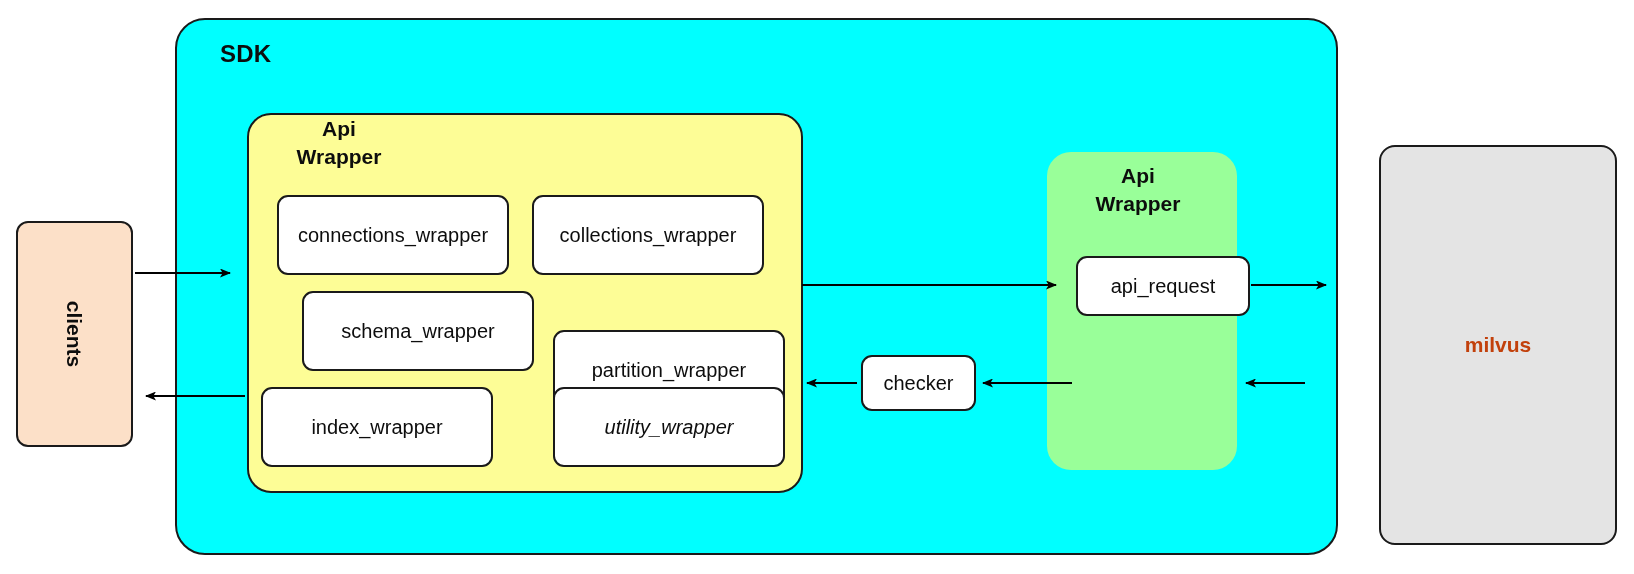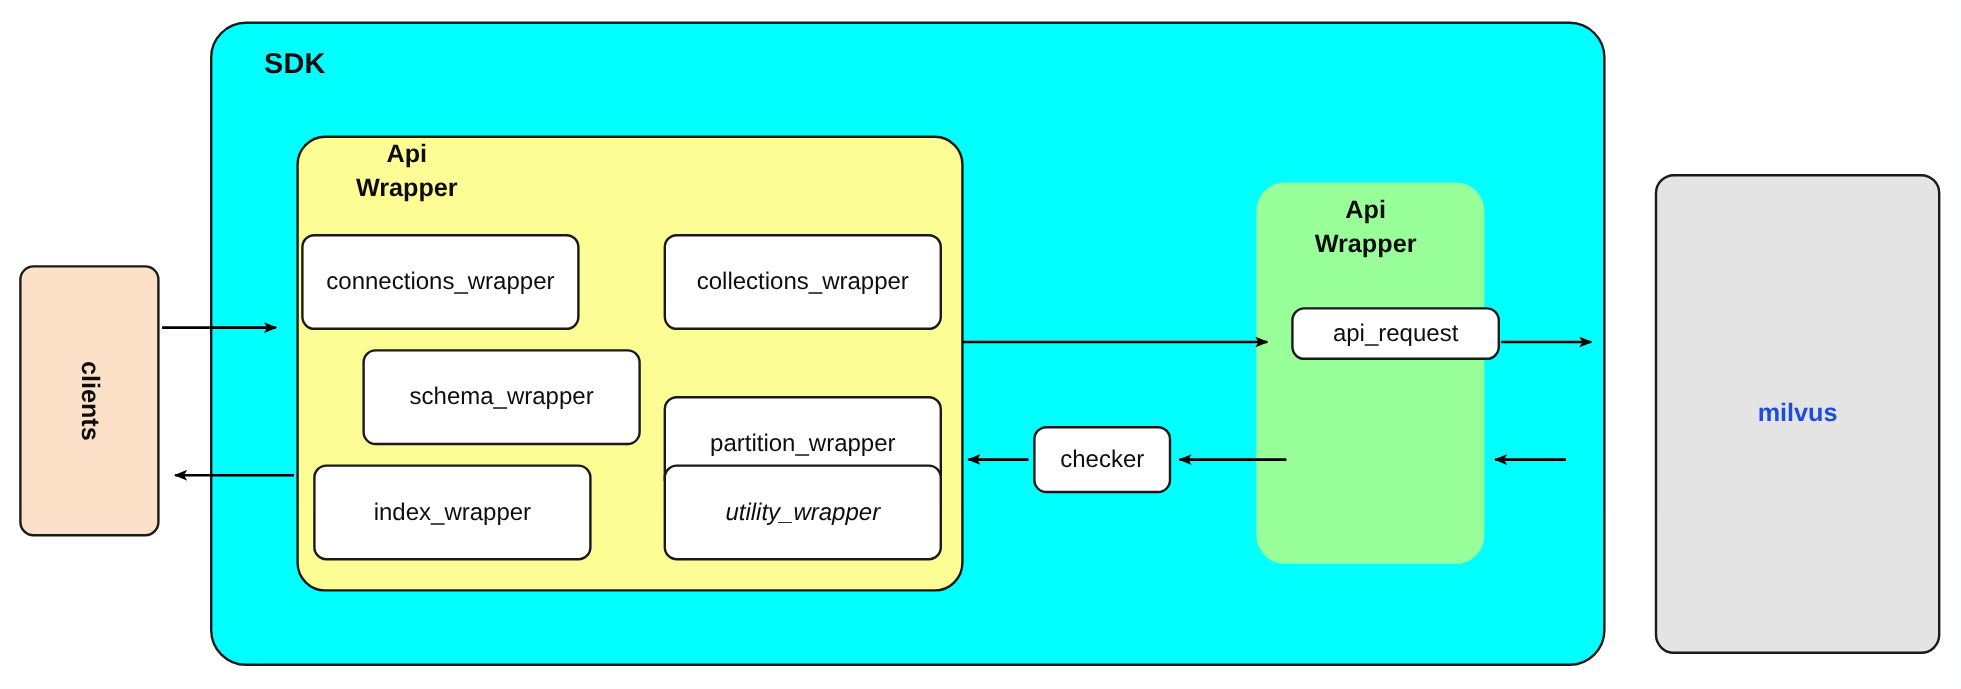--- a/index.html
+++ b/index.html
@@ -107,21 +107,21 @@
     height: 80px;
   }
 
   
   .gateway-card {
     background: #ffffff;
     border-radius: 11px;
     font-size: 20px;
     color: #0d0d0d;
     width: 174px;
-    height: 44px;
+    height: 60px;
   }
 
   
   #clients-box {
     left: 16px;
     top: 221px;
     width: 117px;
     height: 226px;
     background: #fce0c8;
     border-radius: 12px;
@@ -139,21 +139,21 @@
     left: 1379px;
     top: 145px;
     width: 238px;
     height: 400px;
     background: #e4e4e4;
     border-radius: 16px;
   }
   #milvus-label {
     font-size: 21px;
     font-weight: bold;
-    color: #1d4ed8;
+    color: #c2410c;
   }
 
   
   #checker-box {
     left: 861px;
     top: 355px;
     width: 115px;
     height: 56px;
     background: #ffffff;
     border-radius: 11px;
@@ -178,25 +178,25 @@
 
   <div class="container-box" id="sdk-container"></div>
   <div id="sdk-label">SDK</div>
 
   <div class="container-box" id="api-wrapper-container"></div>
   <div id="api-wrapper-label">
     <div>Api</div>
     <div>Wrapper</div>
   </div>
 
-  <div class="box wrapper-card" style="left:251px; top:195px;">connections_wrapper</div>
+  <div class="box wrapper-card" style="left:277px; top:195px;">connections_wrapper</div>
   <div class="box wrapper-card" style="left:265px; top:291px;margin-left:37px;">schema_wrapper</div>
   <div class="box wrapper-card" style="left:261px; top:387px;">index_wrapper</div>
 
-  <div class="box wrapper-card" style="left:553px; top:195px;">collections_wrapper</div>
+  <div class="box wrapper-card" style="left:532px; top:195px;">collections_wrapper</div>
   <div class="box wrapper-card" style="left:553px; top:291px;margin-top:39px;">partition_wrapper</div>
   <div class="box wrapper-card" style="left:553px; top:387px;font-style:italic;">utility_wrapper</div>
 
   <div class="box" id="checker-box">checker</div>
 
   <div class="container-box" id="api-gateway-container"></div>
   <div id="api-gateway-label">
     <div>Api</div>
     <div>Wrapper</div>
   </div>

